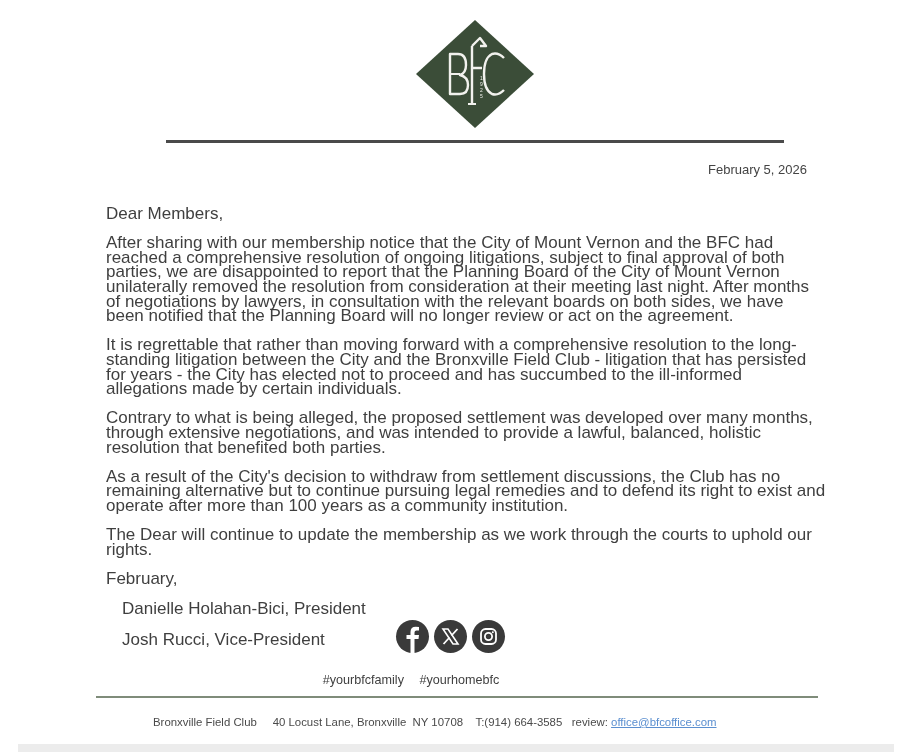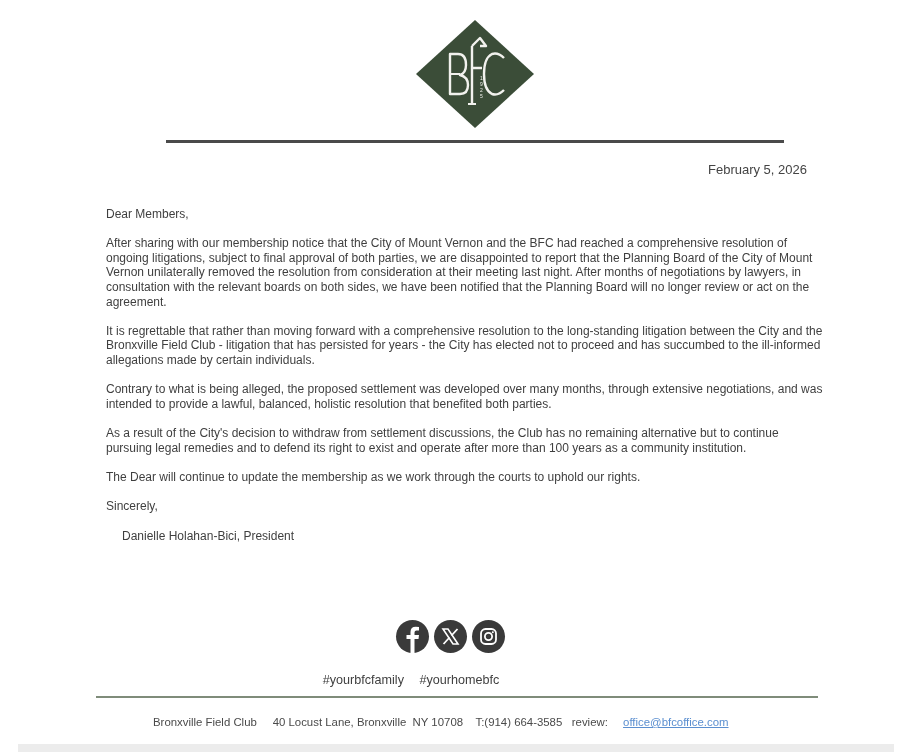--- a/index.html
+++ b/index.html
@@ -15,21 +15,21 @@
   .top-rule {
     position:absolute; left:166px; top:140px; width:618px; height:3px;
     background:#4a4a4a;
   }
   .date {
     position:absolute; right:106px; top:162px;
     font-size:13px; color:#444;
   }
   .body-text {
     position:absolute; left:106px; top:207px; width:720px;
-    font-size:12px; line-height:14.6px; color:#3f3f3f;
+    font-size:17px; line-height:14.6px; color:#3f3f3f;
   }
   .body-text p { margin:0 0 14.6px 0; }
   .sig p { margin:16px; }
   .social {
     position:absolute; left:396px; top:620px; width:120px; height:34px;
     display:flex; gap:5px;
   }
   .social .icon {
     width:33px; height:33px; border-radius:50%;
     background:#3a3a3a; display:flex; align-items:center; justify-content:center;
@@ -40,21 +40,21 @@
   }
   .hashtags span { margin:0 6px; }
   .bottom-rule {
     position:absolute; left:96px; top:696px; width:722px; height:2px;
     background:#7f8c7a;
   }
   .footer {
     position:absolute; left:153px; top:716px;
     font-size:11.4px; color:#4a4a4a; white-space:pre;
   }
-  .footer a { color:#5b8fd0; text-decoration:underline;margin-left:12px; }
+  .footer a { color:#5b8fd0; text-decoration:underline; }
   .bottom-strip {
     position:absolute; left:18px; top:744px; width:876px; height:8px;
     background:#ececec;
   }
 </style>
 </head>
 <body>
 
 <div class="logo">
   <svg width="122" height="112" viewBox="0 0 122 112">
@@ -79,23 +79,24 @@
 
 <div class="date">February 5, 2026</div>
 
 <div class="body-text">
   <p>Dear Members,</p>
   <p>After sharing with our membership notice that the City of Mount Vernon and the BFC had reached a comprehensive resolution of ongoing litigations, subject to final approval of both parties, we are disappointed to report that the Planning Board of the City of Mount Vernon unilaterally removed the resolution from consideration at their meeting last night.  After months of negotiations by lawyers, in consultation with the relevant boards on both sides, we have been notified that the Planning Board will no longer review or act on the agreement.</p>
   <p>It is regrettable that rather than moving forward with a comprehensive resolution to the long-standing litigation between the City and the Bronxville Field Club - litigation that has persisted for years - the City has elected not to proceed and has succumbed to the ill-informed allegations made by certain individuals.</p>
   <p>Contrary to what is being alleged, the proposed settlement was developed over many months, through extensive negotiations, and was intended to provide a lawful, balanced, holistic resolution that benefited both parties.</p>
   <p>As a result of the City's decision to withdraw from settlement discussions, the Club has no remaining alternative but to continue pursuing legal remedies and to defend its right to exist and operate after more than 100 years as a community institution.</p>
   <p>The Dear will continue to update the membership as we work through the courts to uphold our rights.</p>
-  <p>Sincerely,</p>
+  <p>February,</p>
   <div class="sig">
     <p>Danielle Holahan-Bici, President</p>
+    <p>Josh Rucci, Vice-President</p>
   </div>
 </div>
 
 <div class="social">
   <div class="icon">
     <svg width="33" height="33" viewBox="0 0 33 33">
       <path d="M18.5,33 L18.5,19 L22.5,19 L23,15 L18.5,15 L18.5,12.5 Q18.5,10.5 20.5,10.5 L23,10.5 L23,7 Q21.5,6.8 19.8,6.8 Q14.5,6.8 14.5,12 L14.5,15 L10.5,15 L10.5,19 L14.5,19 L14.5,33 Z" fill="#ffffff"></path>
     </svg>
   </div>
   <div class="icon">

